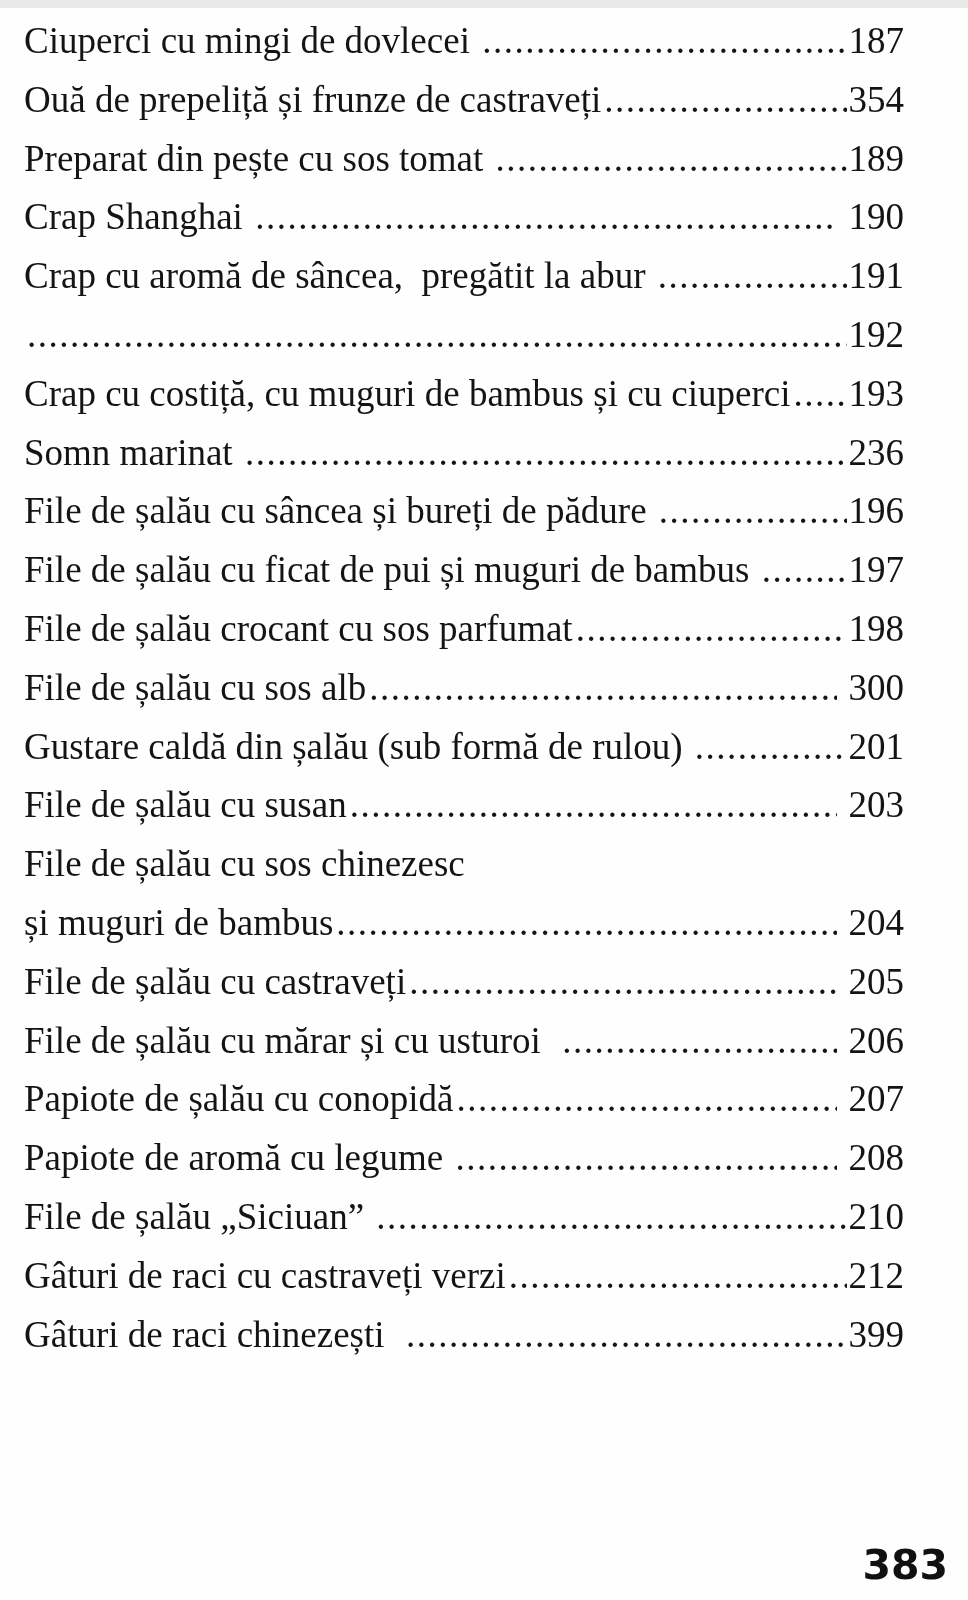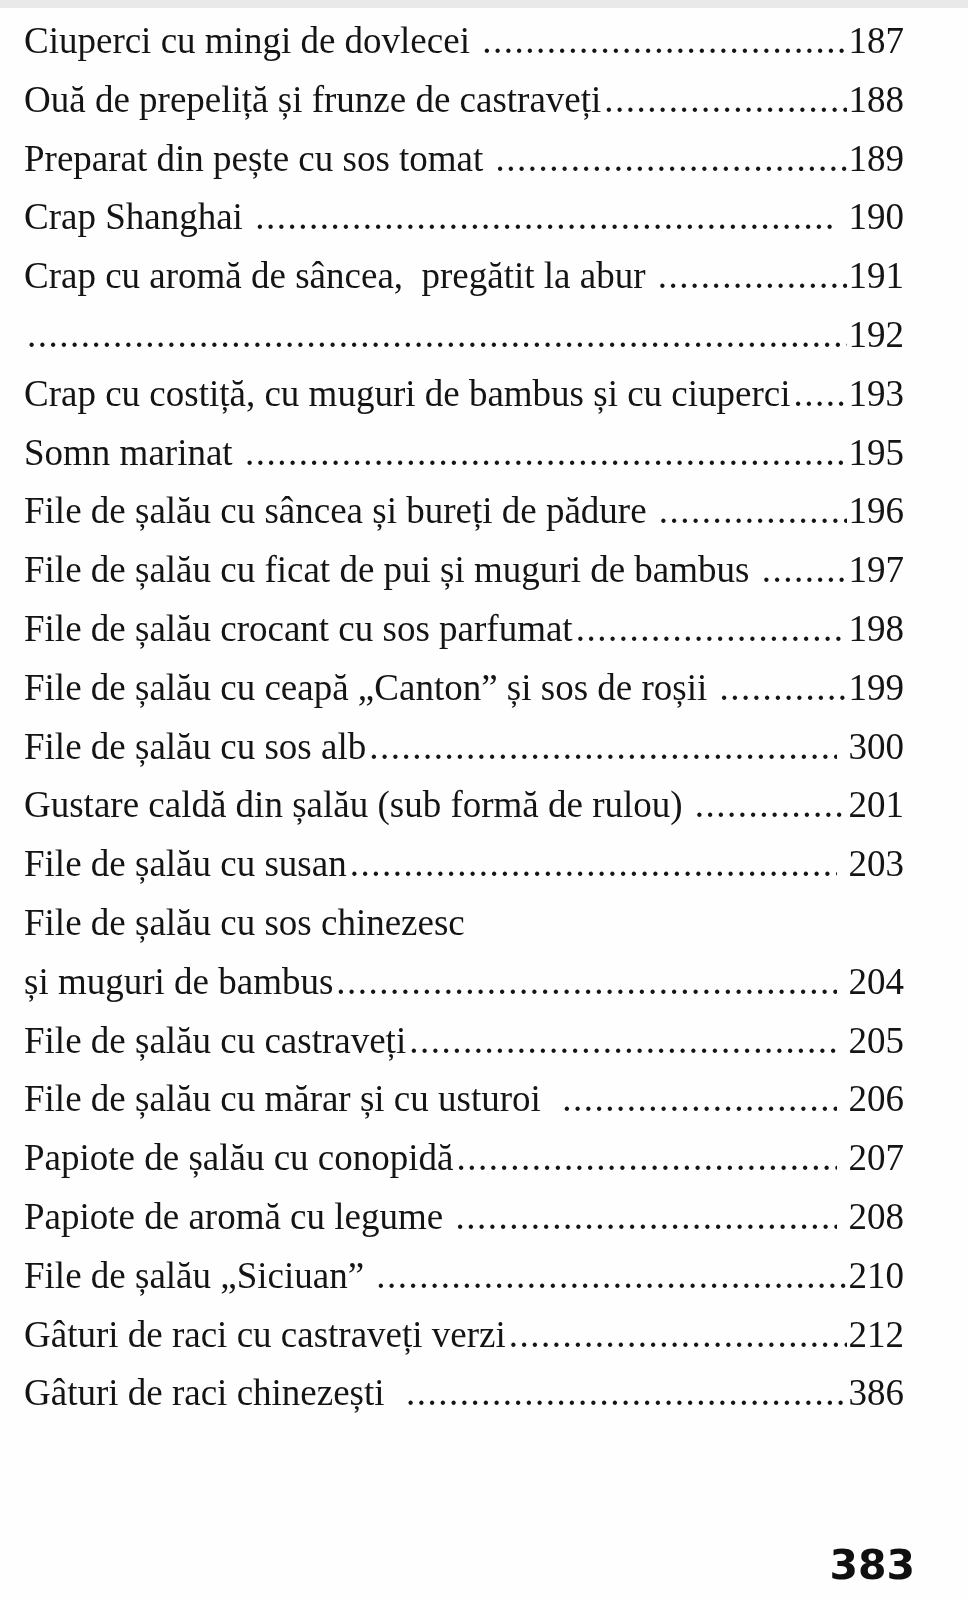--- a/index.html
+++ b/index.html
@@ -49,21 +49,21 @@
   }
   .toc-row.no-page .toc-leader {
     visibility: hidden;
   }
   .toc-page {
     flex: 0 0 auto;
     white-space: pre;
   }
   .footer-num {
     position: absolute;
-    right: 53px;
+    right: 20px;
     bottom: 22px;
     font-family: "DejaVu Sans", sans-serif;
     font-weight: bold;
     font-size: 41px;
     line-height: 1;
     color: #101010;
   }
 </style>
 </head>
 <body>
@@ -72,21 +72,21 @@
 
   <div class="toc" id="toc-list">
       <div class="toc-row">
       <span class="toc-title">Ciuperci cu mingi de dovlecei </span>
       <span class="toc-leader"></span>
       <span class="toc-page">187</span>
     </div>
       <div class="toc-row">
       <span class="toc-title">Ouă de prepeliță și frunze de castraveți</span>
       <span class="toc-leader"></span>
-      <span class="toc-page">188</span>
+      <span class="toc-page">354</span>
     </div>
       <div class="toc-row">
       <span class="toc-title">Preparat din pește cu sos tomat </span>
       <span class="toc-leader"></span>
       <span class="toc-page">189</span>
     </div>
       <div class="toc-row">
       <span class="toc-title">Crap Shanghai </span>
       <span class="toc-leader"></span>
       <span class="toc-page"> 190</span>
@@ -101,41 +101,36 @@
       <span class="toc-page">192</span>
     </div>
       <div class="toc-row">
       <span class="toc-title">Crap cu costiță, cu muguri de bambus și cu ciuperci</span>
       <span class="toc-leader"></span>
       <span class="toc-page">193</span>
     </div>
       <div class="toc-row">
       <span class="toc-title">Somn marinat </span>
       <span class="toc-leader"></span>
-      <span class="toc-page">195</span>
+      <span class="toc-page">236</span>
     </div>
       <div class="toc-row">
       <span class="toc-title">File de șalău cu sâncea și bureți de pădure </span>
       <span class="toc-leader"></span>
       <span class="toc-page">196</span>
     </div>
       <div class="toc-row">
       <span class="toc-title">File de șalău cu ficat de pui și muguri de bambus </span>
       <span class="toc-leader"></span>
       <span class="toc-page">197</span>
     </div>
       <div class="toc-row">
       <span class="toc-title">File de șalău crocant cu sos parfumat</span>
       <span class="toc-leader"></span>
       <span class="toc-page">198</span>
-    </div>
-      <div class="toc-row">
-      <span class="toc-title">File de șalău cu ceapă „Canton” și sos de roșii </span>
-      <span class="toc-leader"></span>
-      <span class="toc-page">199</span>
     </div>
       <div class="toc-row">
       <span class="toc-title">File de șalău cu sos alb</span>
       <span class="toc-leader"></span>
       <span class="toc-page"> 300</span>
     </div>
       <div class="toc-row">
       <span class="toc-title">Gustare caldă din șalău (sub formă de rulou) </span>
       <span class="toc-leader"></span>
       <span class="toc-page">201</span>
@@ -181,19 +176,19 @@
       <span class="toc-page">210</span>
     </div>
       <div class="toc-row">
       <span class="toc-title">Gâturi de raci cu castraveți verzi</span>
       <span class="toc-leader"></span>
       <span class="toc-page">212</span>
     </div>
       <div class="toc-row">
       <span class="toc-title">Gâturi de raci chinezești  </span>
       <span class="toc-leader"></span>
-      <span class="toc-page">386</span>
+      <span class="toc-page">399</span>
     </div>
     </div>
 
   <div class="footer-num">383</div>
 
 </div>
 
 </body></html>

